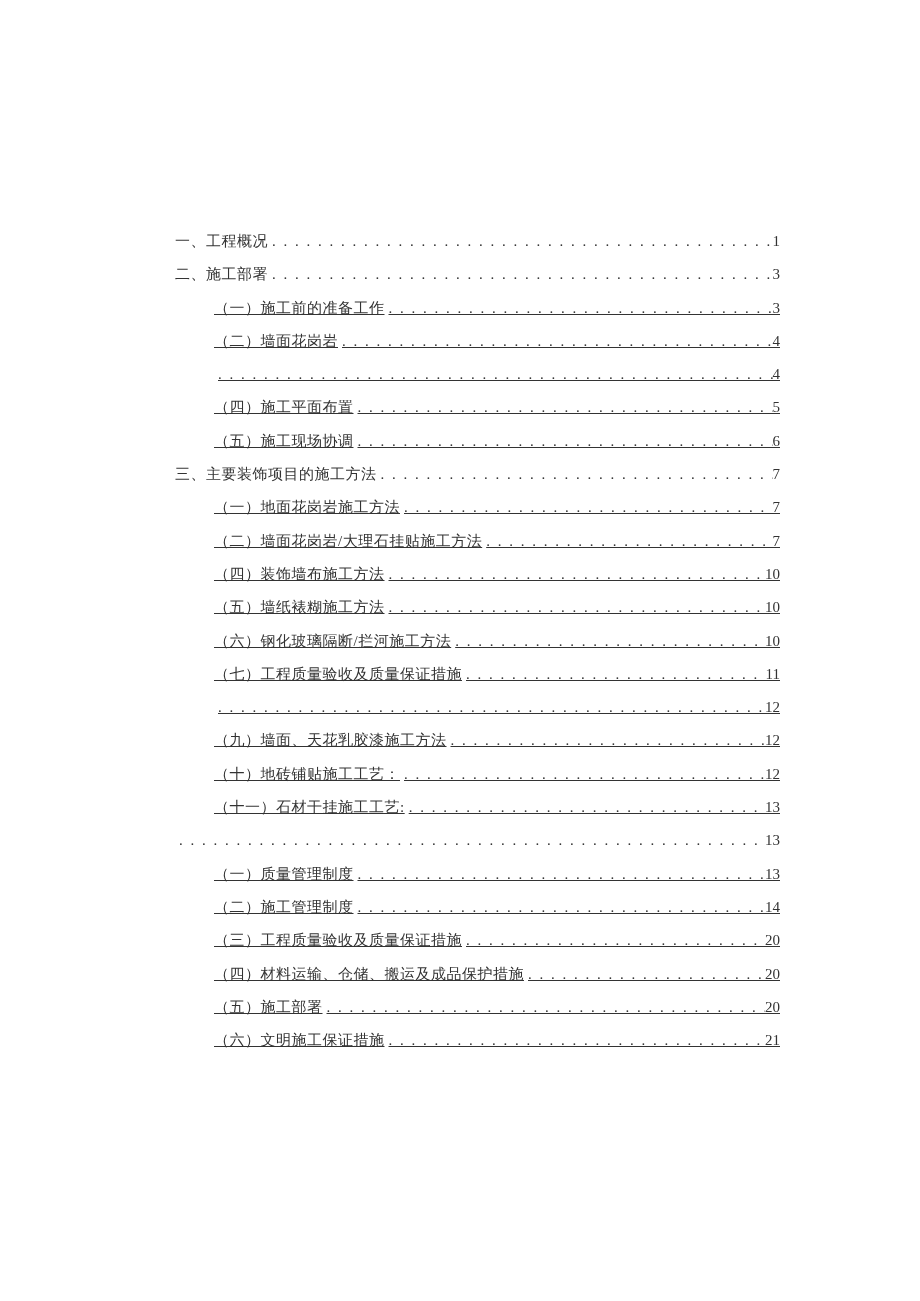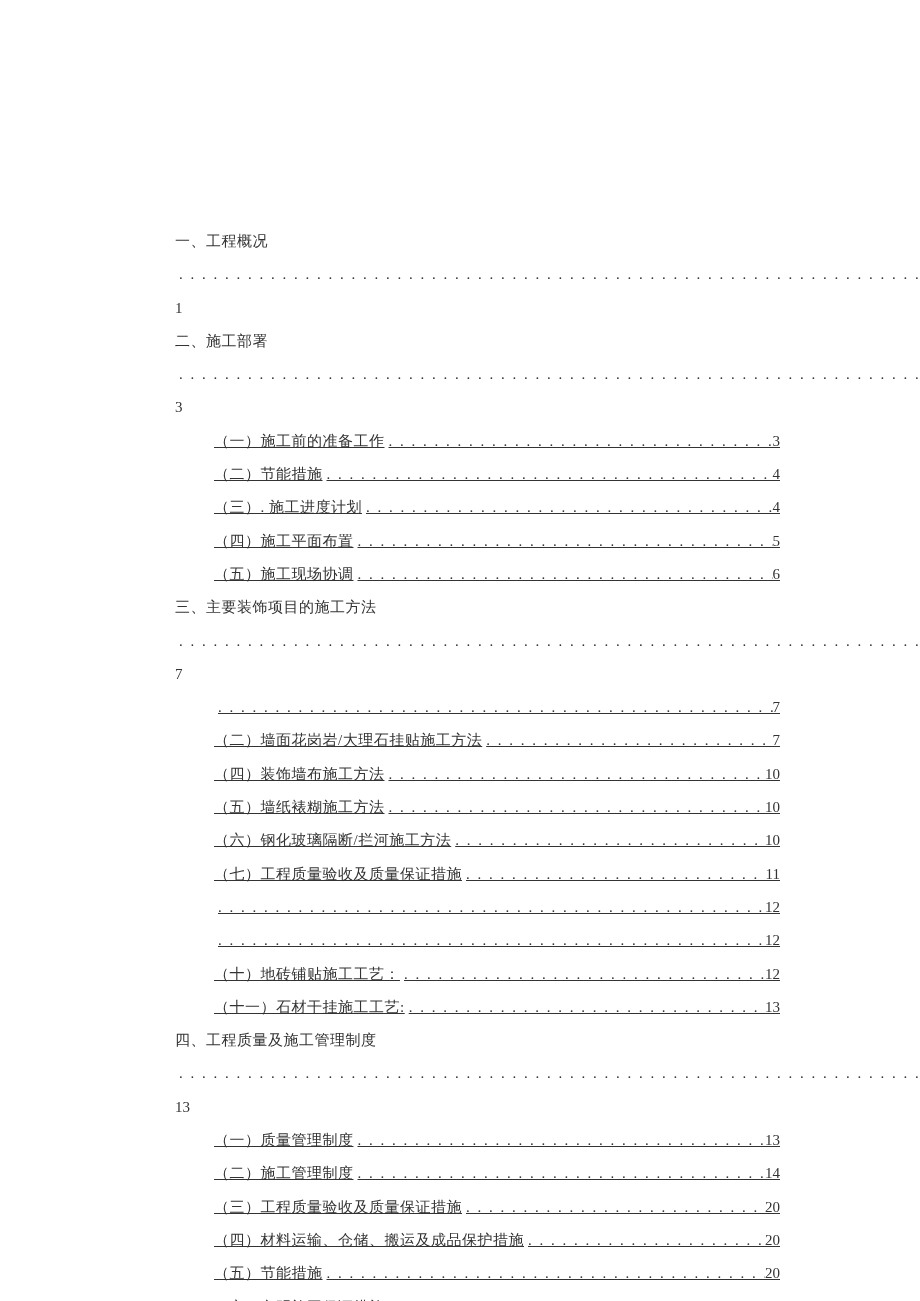--- a/index.html
+++ b/index.html
@@ -20,21 +20,20 @@
       width: 100%;
     }
     .toc-line {
       display: flex;
       align-items: baseline;
       line-height: 2.22;
       white-space: nowrap;
     }
     .toc-line.level1 {
       padding-left: 0;
-      flex-direction: column;
     }
     .toc-line.level2 {
       padding-left: 39px;
       text-decoration: underline;
     }
     .toc-title {
       flex: 0 0 auto;
       letter-spacing: 0.5px;
     }
     .toc-dots {
@@ -65,45 +64,45 @@
       <span class="toc-title">二、施工部署</span>
       <span class="toc-dots"></span>
       <span class="toc-page">3</span>
     </div>
     <div class="toc-line level2">
       <span class="toc-title">（一）施工前的准备工作</span>
       <span class="toc-dots"></span>
       <span class="toc-page">3</span>
     </div>
     <div class="toc-line level2">
-      <span class="toc-title">（二）节能措施</span>
+      <span class="toc-title">（二）墙面花岗岩</span>
       <span class="toc-dots"></span>
       <span class="toc-page">4</span>
     </div>
     <div class="toc-line level2">
-      <span class="toc-title">（三）. 施工进度计划</span>
       <span class="toc-dots"></span>
       <span class="toc-page">4</span>
     </div>
     <div class="toc-line level2">
       <span class="toc-title">（四）施工平面布置</span>
       <span class="toc-dots"></span>
       <span class="toc-page">5</span>
     </div>
     <div class="toc-line level2">
       <span class="toc-title">（五）施工现场协调</span>
       <span class="toc-dots"></span>
       <span class="toc-page">6</span>
     </div>
     <div class="toc-line level1">
       <span class="toc-title">三、主要装饰项目的施工方法</span>
       <span class="toc-dots"></span>
       <span class="toc-page">7</span>
     </div>
     <div class="toc-line level2">
+      <span class="toc-title">（一）地面花岗岩施工方法</span>
       <span class="toc-dots"></span>
       <span class="toc-page">7</span>
     </div>
     <div class="toc-line level2">
       <span class="toc-title">（二）墙面花岗岩/大理石挂贴施工方法</span>
       <span class="toc-dots"></span>
       <span class="toc-page">7</span>
     </div>
     <div class="toc-line level2">
       <span class="toc-title">（四）装饰墙布施工方法</span>
@@ -123,35 +122,35 @@
     <div class="toc-line level2">
       <span class="toc-title">（七）工程质量验收及质量保证措施</span>
       <span class="toc-dots"></span>
       <span class="toc-page">11</span>
     </div>
     <div class="toc-line level2">
       <span class="toc-dots"></span>
       <span class="toc-page">12</span>
     </div>
     <div class="toc-line level2">
+      <span class="toc-title">（九）墙面、天花乳胶漆施工方法</span>
       <span class="toc-dots"></span>
       <span class="toc-page">12</span>
     </div>
     <div class="toc-line level2">
       <span class="toc-title">（十）地砖铺贴施工工艺：</span>
       <span class="toc-dots"></span>
       <span class="toc-page">12</span>
     </div>
     <div class="toc-line level2">
       <span class="toc-title">（十一）石材干挂施工工艺:</span>
       <span class="toc-dots"></span>
       <span class="toc-page">13</span>
     </div>
     <div class="toc-line level1">
-      <span class="toc-title">四、工程质量及施工管理制度</span>
       <span class="toc-dots"></span>
       <span class="toc-page">13</span>
     </div>
     <div class="toc-line level2">
       <span class="toc-title">（一）质量管理制度</span>
       <span class="toc-dots"></span>
       <span class="toc-page">13</span>
     </div>
     <div class="toc-line level2">
       <span class="toc-title">（二）施工管理制度</span>
@@ -162,21 +161,21 @@
       <span class="toc-title">（三）工程质量验收及质量保证措施</span>
       <span class="toc-dots"></span>
       <span class="toc-page">20</span>
     </div>
     <div class="toc-line level2">
       <span class="toc-title">（四）材料运输、仓储、搬运及成品保护措施</span>
       <span class="toc-dots"></span>
       <span class="toc-page">20</span>
     </div>
     <div class="toc-line level2">
-      <span class="toc-title">（五）节能措施</span>
+      <span class="toc-title">（五）施工部署</span>
       <span class="toc-dots"></span>
       <span class="toc-page">20</span>
     </div>
     <div class="toc-line level2">
       <span class="toc-title">（六）文明施工保证措施</span>
       <span class="toc-dots"></span>
       <span class="toc-page">21</span>
     </div>
   </div>
 

